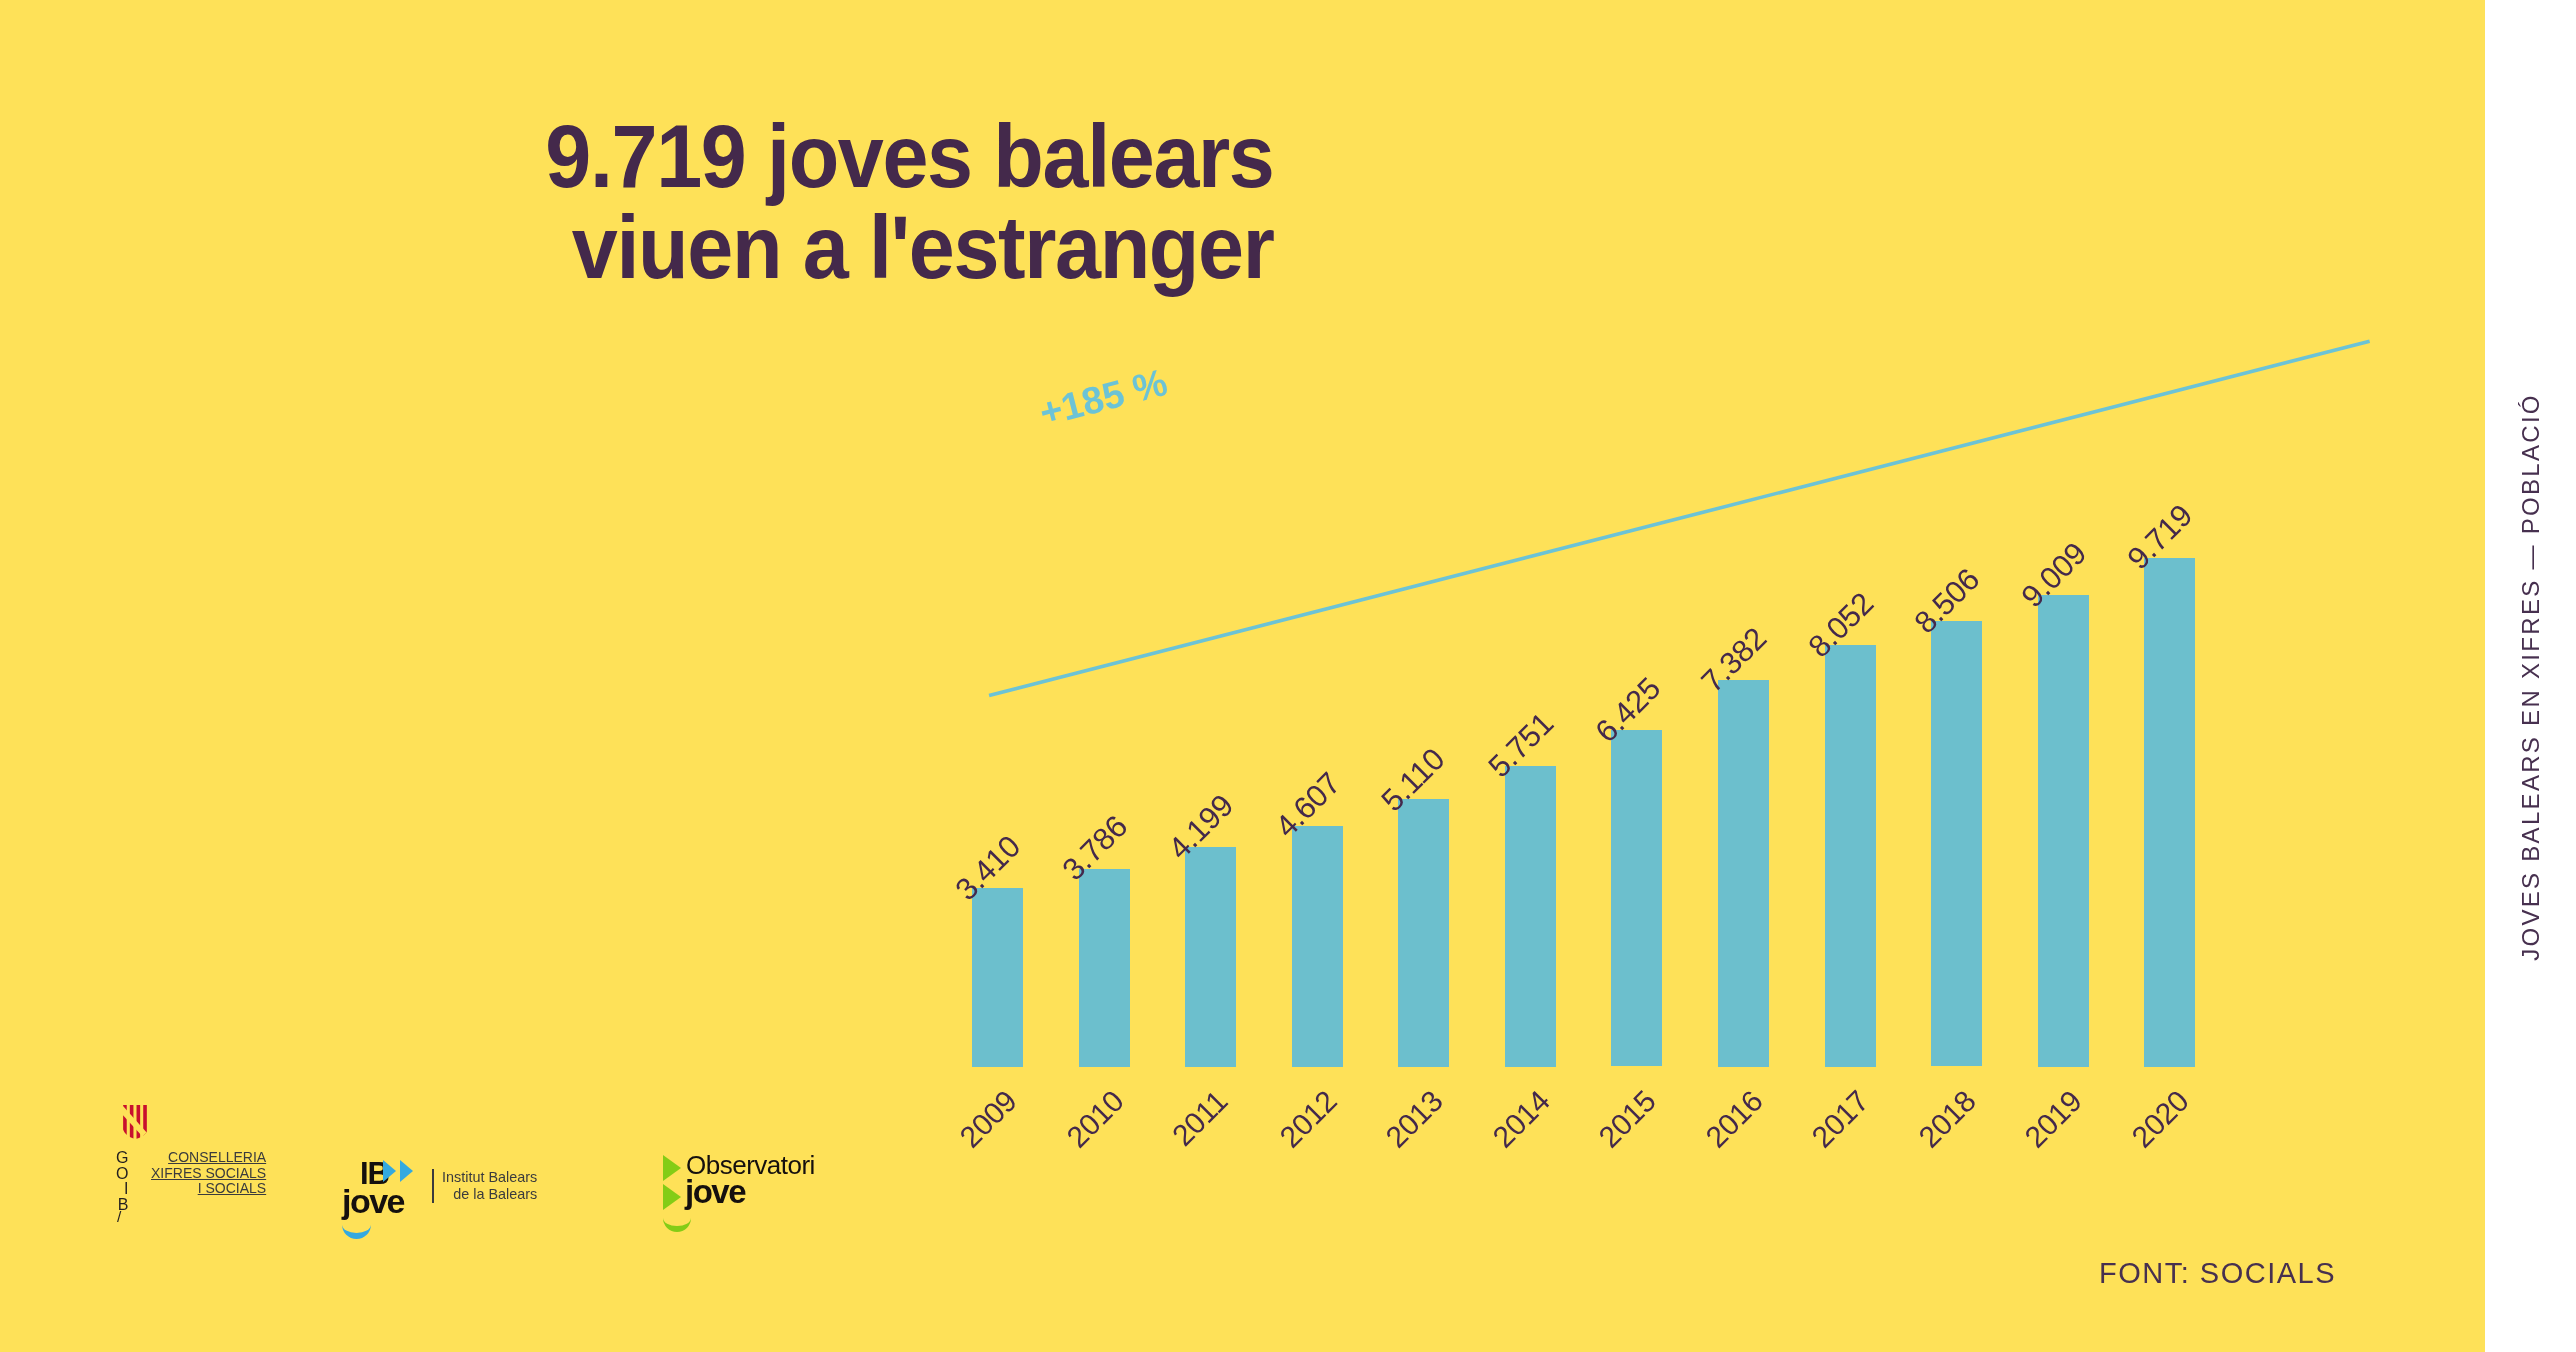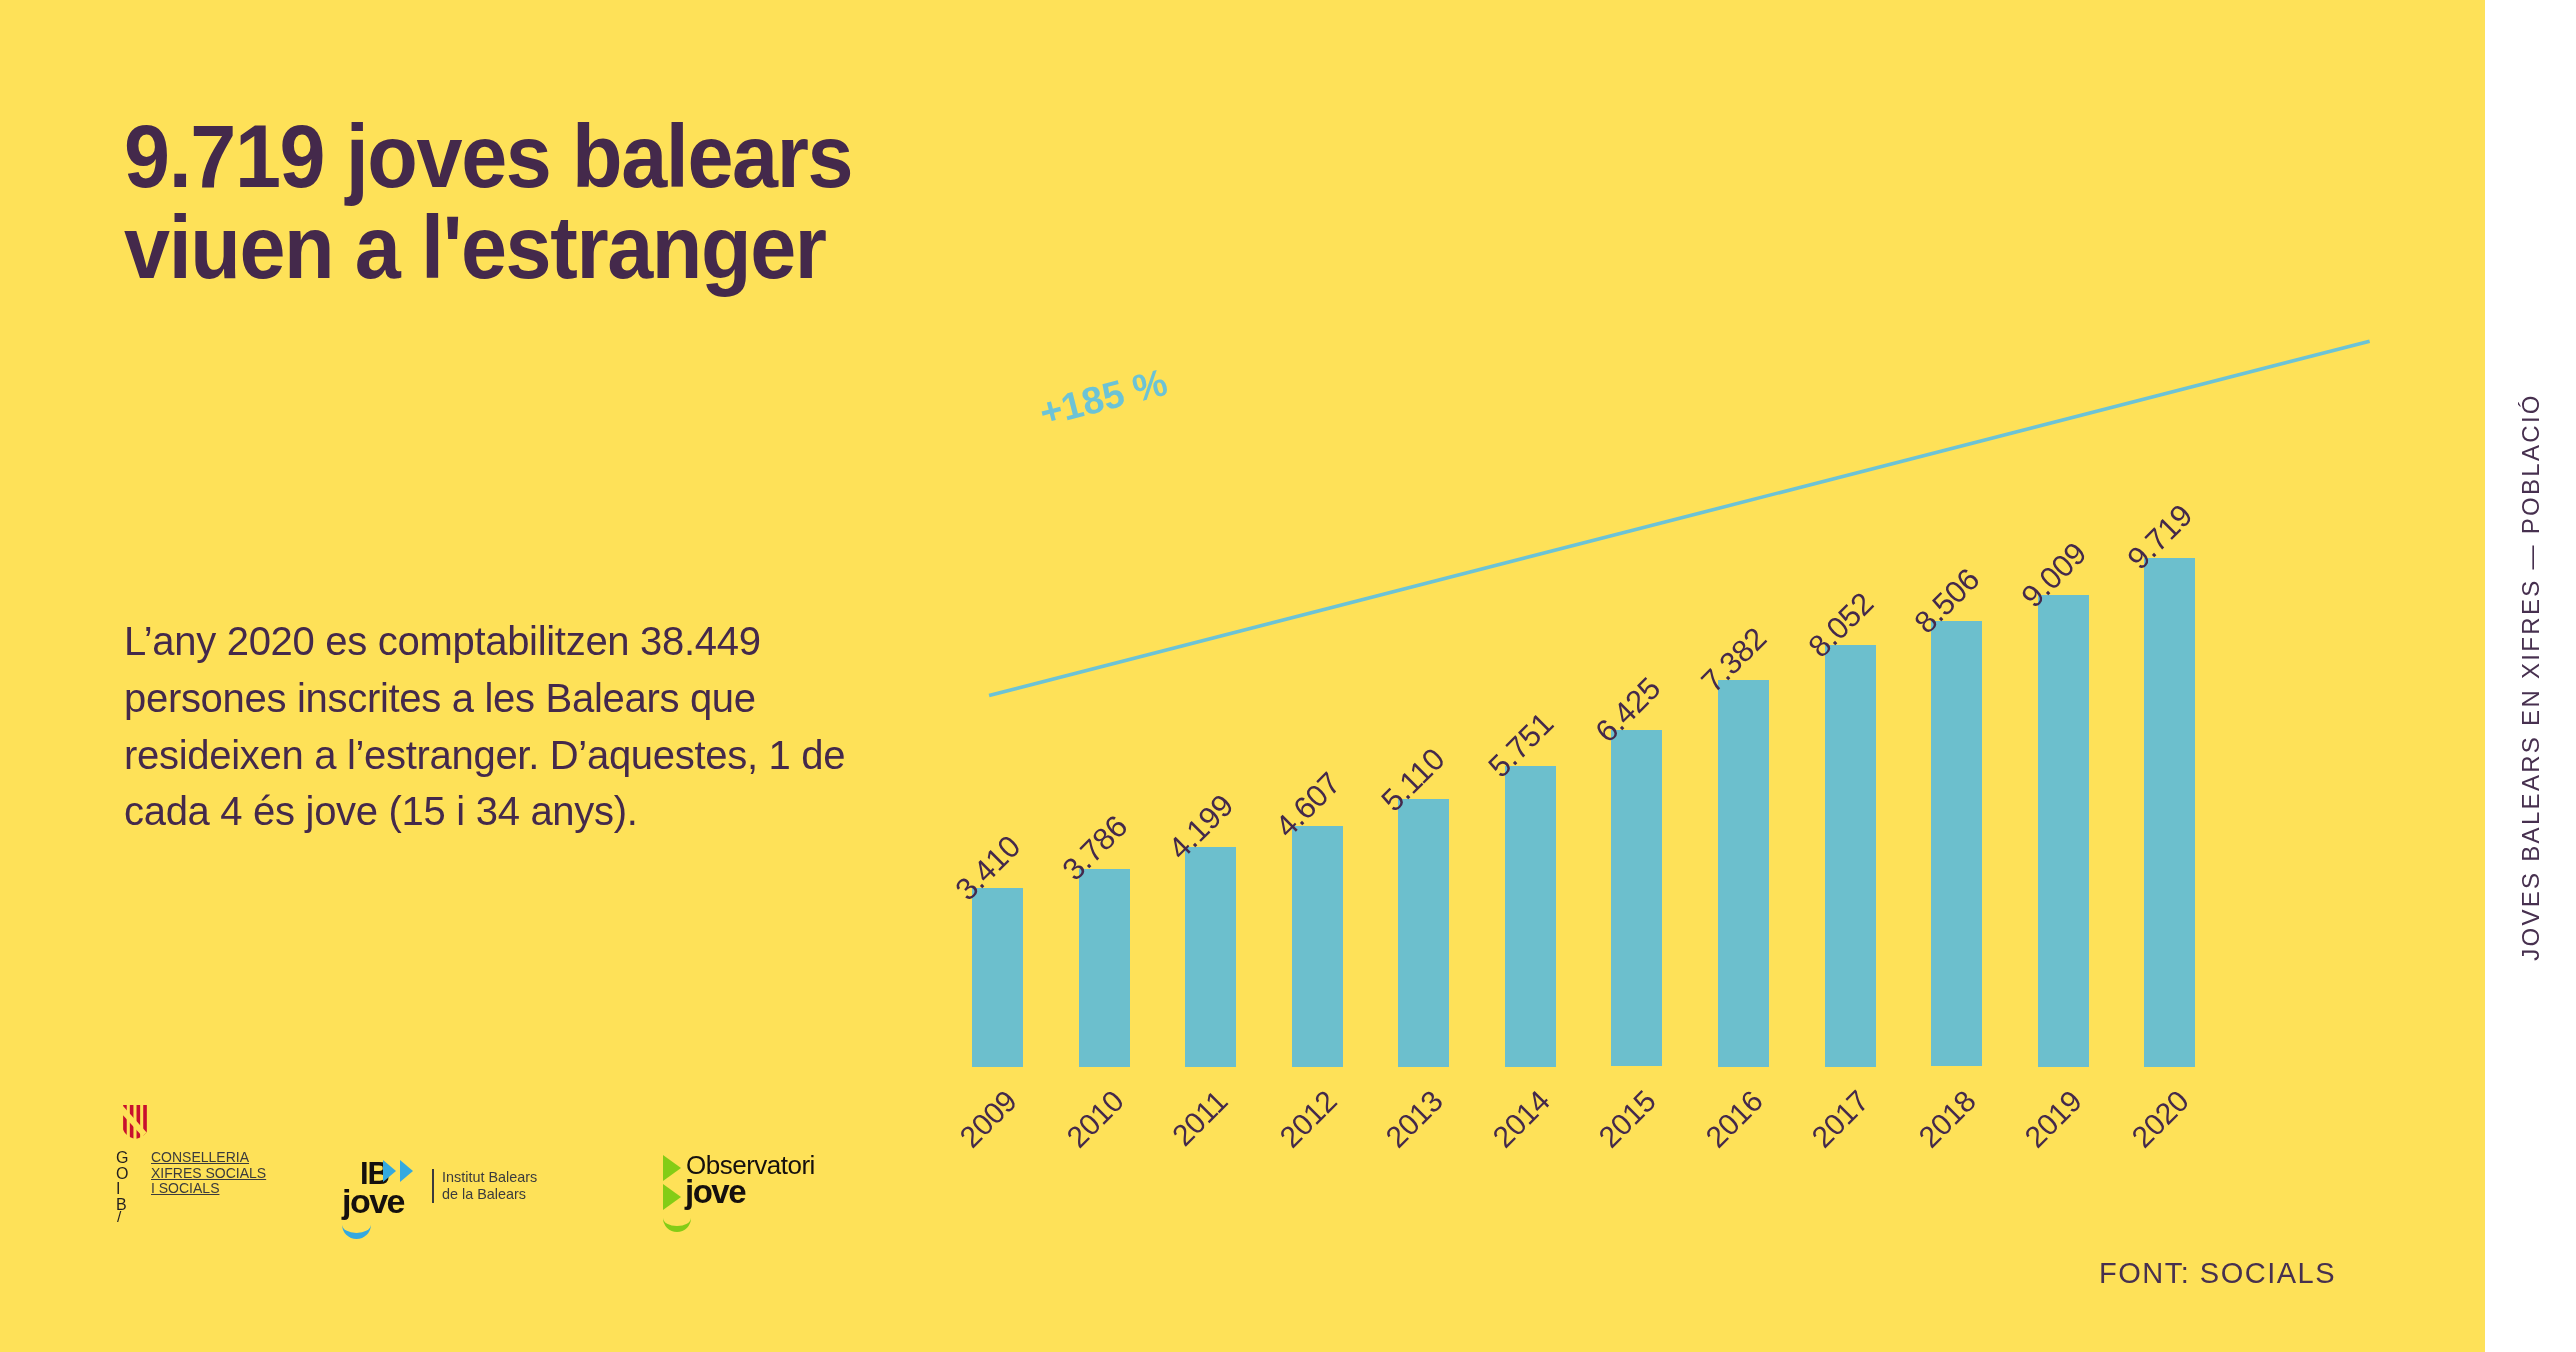--- a/index.html
+++ b/index.html
@@ -9,20 +9,21 @@
   body {
     width: 2577px; height: 1353px;
     font-family: "Liberation Sans", sans-serif;
     overflow: hidden;
     position: relative;
   }
   #poster {
     position: absolute; inset: 0;
     width: 2577px; height: 1216px;
     background: #ffffff;
+    text-align: right;
   }
   .yellow-panel {
     position: absolute;
     left: 0; top: 0;
     width: 2485px; height: 1353px;
     background: #fee158;
   }
   
   .side-rail {
     position: absolute;
@@ -230,21 +231,20 @@
 
 <div id="poster">
 
   <div class="yellow-panel"></div>
 
   <div class="title">
     <span class="title-line">9.719 joves balears</span>
     <span class="title-line">viuen a l'estranger</span>
   </div>
 
-  <div class="body-copy">L’any 2020 es comptabilitzen 38.449 persones inscrites a les Balears que resideixen a l’estranger. D’aquestes, 1 de cada 4 és jove (15 i 34 anys).</div>
 
   <div class="chart">
     <svg class="trend-svg" viewBox="0 0 4824 2626">
       <line x1="1920" y1="1350" x2="4600" y2="662" stroke="#6cc3d6" stroke-width="7"></line>
     </svg>
     <div class="trend-label">+185 %</div>
     <div class="chart-inner" id="chart-inner">
         <div class="bar" style="left: 972px; top: 888px; width: 51px; height: 179px;"></div>
         <div class="bar-value" style="left: 974px; top: 872px; transform: rotate(-45deg);">3.410</div>
         <div class="axis-label" style="left: 934px; top: 1084px; transform: rotate(-45deg); transform-origin: right top;">2009</div>

